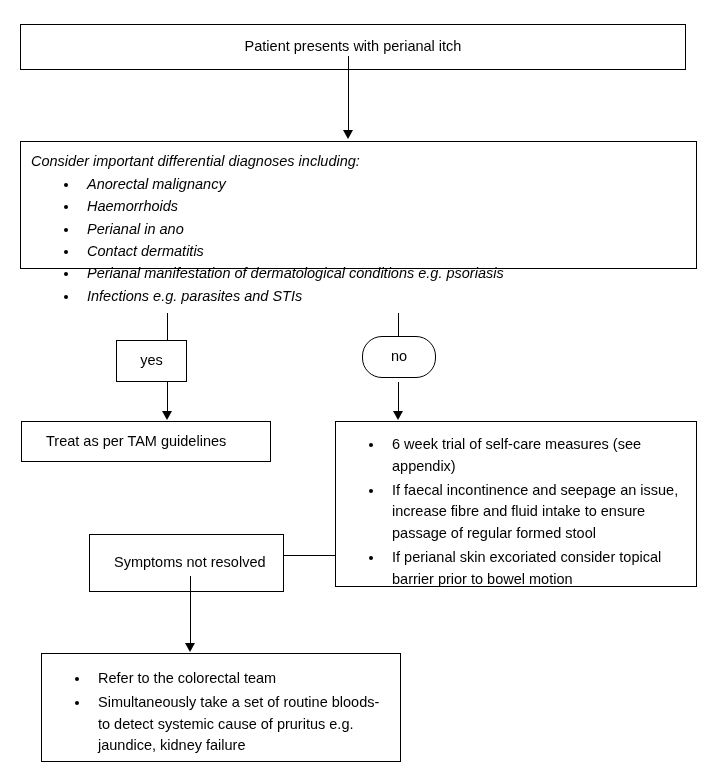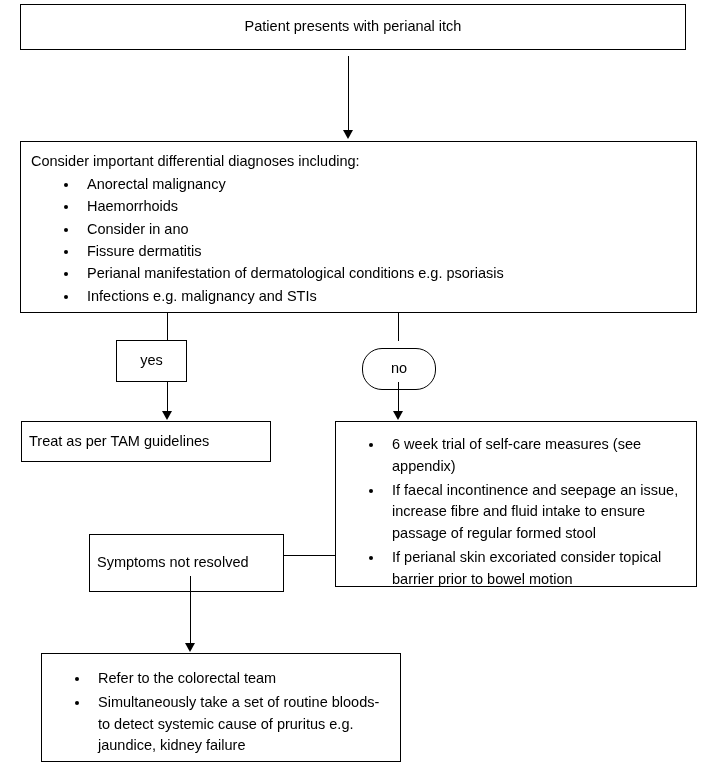--- a/index.html
+++ b/index.html
@@ -29,21 +29,21 @@
   }
   .node-center {
     display: flex;
     align-items: center;
     justify-content: center;
     text-align: center;
   }
   .node-left {
     display: flex;
     align-items: center;
-    padding-left: 7px;
+    padding-left: 24px;
   }
   .node-pad {
     padding: 9px 12px 9px 10px;
   }
   .lead-line {
     margin: 0 0 2px 0;
     font-size: 14.5px;
   }
   ul.bullets {
     margin: 0;
@@ -73,48 +73,48 @@
     border-left: 5.5px solid transparent;
     border-right: 5.5px solid transparent;
     border-top: 9px solid #000000;
   }
 </style>
 </head>
 <body>
 
 <div id="flowchart">
 
-  <div class="node node-center" style="left:20px; top:4px; width:666px; height:46px;">
+  <div class="node node-center" style="left:20px; top:24px; width:666px; height:46px;">
     <span>Patient presents with perianal itch</span>
   </div>
 
   <div class="connector v-line" style="left:348px; top:56px; height:76px;"></div>
   <div class="arrow-head" style="left:343px; top:130px;"></div>
 
-  <div class="node node-pad" style="left:20px; top:141px; width:677px; height:172px;">
+  <div class="node node-pad" style="left:20px; top:141px; width:677px; height:128px;font-style:italic;">
     <p class="lead-line">Consider important differential diagnoses including:</p>
     <ul class="bullets">
       <li>Anorectal malignancy</li>
       <li>Haemorrhoids</li>
-      <li>Consider in ano</li>
-      <li>Fissure dermatitis</li>
+      <li>Perianal in ano</li>
+      <li>Contact dermatitis</li>
       <li>Perianal manifestation of dermatological conditions e.g. psoriasis</li>
-      <li>Infections e.g. malignancy and STIs</li>
+      <li>Infections e.g. parasites and STIs</li>
     </ul>
   </div>
 
   <div class="connector v-line" style="left:167px; top:313px; height:28px;"></div>
 
   <div class="connector v-line" style="left:398px; top:313px; height:28px;"></div>
 
   <div class="node node-center" style="left:116px; top:340px; width:71px; height:42px;">
     <span>yes</span>
   </div>
 
-  <div class="node node-center" style="left:362px; top:348px; width:74px; height:42px;border-radius:20px;">
+  <div class="node node-center" style="left:362px; top:336px; width:74px; height:42px;border-radius:20px;">
     <span>no</span>
   </div>
 
   <div class="connector v-line" style="left:167px; top:382px; height:31px;"></div>
   <div class="arrow-head" style="left:162px; top:411px;"></div>
 
   <div class="connector v-line" style="left:398px; top:382px; height:31px;"></div>
   <div class="arrow-head" style="left:393px; top:411px;"></div>
 
   <div class="node node-left" style="left:21px; top:421px; width:250px; height:41px;">

